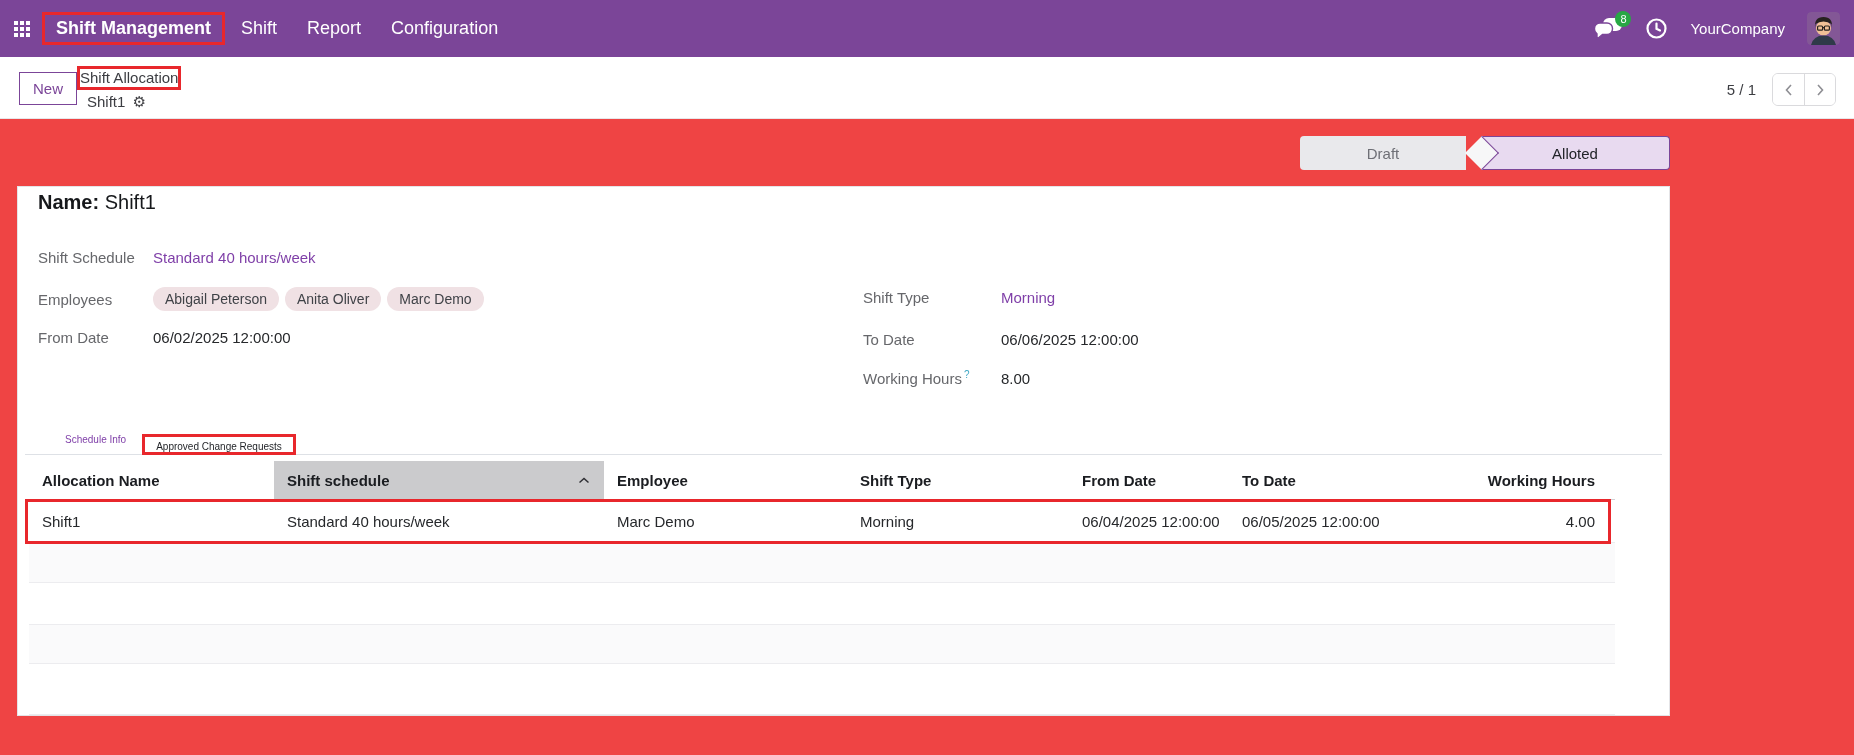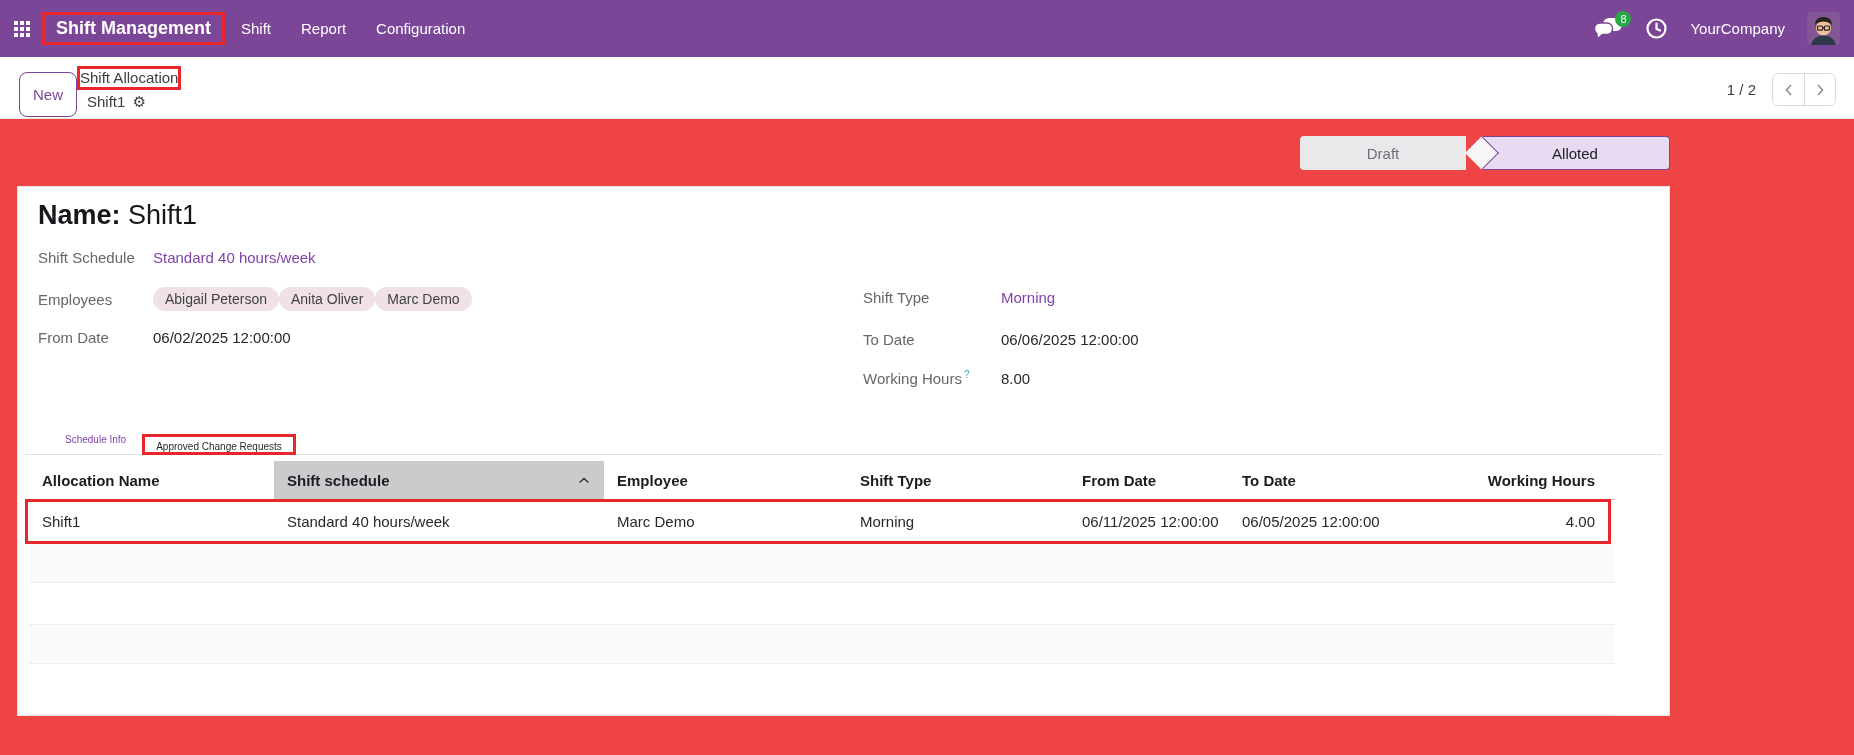--- a/index.html
+++ b/index.html
@@ -7,34 +7,34 @@
     font-family:"Liberation Sans", sans-serif; background:#F7F7F8; }
 
   
   .topbar { height:57px; background:#7B4598; display:flex; align-items:center;
     padding:0 14px 0 14px; color:#fff; position:relative; }
   .apps-icon { display:grid; grid-template-columns:repeat(3,4px); grid-gap:2px; cursor:pointer; }
   .apps-icon span { width:4px; height:4px; background:#fff; }
   .brand-box { margin-left:12px; border:3px solid #E8272C; padding:3px 11px; }
   .brand { font-size:18px; font-weight:bold; color:#fff; white-space:nowrap; }
   .top-menu { display:flex; align-items:center; margin-left:16px; gap:30px; }
-  .top-menu .menu-item { font-size:15px; color:#fff; cursor:pointer; }
+  .top-menu .menu-item { font-size:18px; color:#fff; cursor:pointer; }
   .topbar-right { margin-left:auto; display:flex; align-items:center; gap:22px; }
   .msg-wrap { position:relative; width:30px; height:26px; }
   .badge { position:absolute; top:-5px; right:-8px; background:#28A745; color:#fff;
     font-size:11px; line-height:16px; min-width:16px; text-align:center;
     border-radius:9px; padding:0 2px; }
   .company-name { font-size:15px; color:#fff; }
   .avatar { width:33px; height:33px; border-radius:4px; overflow:hidden; display:block; }
 
   
   .control-panel { height:62px; background:#fff; border-bottom:1px solid #E7E7EA;
     display:flex; align-items:flex-start; padding:9px 18px 0 19px; }
-  .new-btn { margin-top:6px; height:45px; padding:0 13px; background:#fff;
-    border:1px solid #7B4598; border-radius:8px; color:#7B4598; font-size:15px;
+  .new-btn { margin-top:6px; height:33px; padding:0 13px; background:#fff;
+    border:1px solid #7B4598; border-radius:0; color:#7B4598; font-size:15px;
     font-family:inherit; cursor:pointer; }
   .bc-col { margin-left:0px; display:flex; flex-direction:column; }
   .bc-box { border:3px solid #E8272C; padding:0px 0; align-self:flex-start; }
   .bc-link { font-size:15px; color:#3C3D42; cursor:pointer; white-space:nowrap; }
   .bc-record { margin:3px 0 0 10px; display:flex; align-items:center; gap:7px; }
   .bc-record-name { font-size:15px; color:#3C3D42; }
   .gear { font-size:15px; color:#434347; cursor:pointer; line-height:1; }
   .pager { margin-left:auto; display:flex; align-items:center; gap:16px; margin-top:7px; }
   .pager-count { font-size:15px; color:#3C3D42; }
   .pager-group { display:flex; border:1px solid #DADADD; border-radius:6px; overflow:hidden; }
@@ -55,29 +55,29 @@
     background:#F7F7F8; border-top:1px solid #7B4598; border-right:1px solid #7B4598;
     transform:rotate(45deg); z-index:2; }
   .step-alloted { width:189px; background:#E8DAF0; border:1px solid #7B4598;
     border-left:none; border-radius:0 4px 4px 0; display:flex; align-items:center;
     justify-content:center; position:relative; cursor:pointer; }
   .step-alloted .lbl { position:relative; z-index:3; font-size:15px; color:#212328; }
 
   
   .sheet { position:absolute; left:17px; top:67px; width:1653px; height:530px;
     background:#fff; border:1px solid #E4E4E7; }
-  .name-line { position:absolute; left:20px; top:13px; font-size:27px; color:#16181B; }
+  .name-line { position:absolute; left:20px; top:4px; font-size:20px; color:#16181B; }
   .name-line .nl-label { font-weight:bold; }
   .frow { position:absolute; display:flex; align-items:center; }
   .flabel { font-size:15px; color:#66676B; }
   .frow.left .flabel { width:115px; }
   .frow.right .flabel { width:138px; }
   .fvalue { font-size:15px; color:#26282B; }
   .fvalue.link { color:#7F3FA8; cursor:pointer; }
-  .tags { display:flex; }
+  .tags { display:flex; gap:6px; }
   .tag { background:#F0E1E4; color:#3F4247; border-radius:20px; padding:4px 12px;
     font-size:14px; white-space:nowrap; cursor:pointer; }
   .help-sup { color:#3FA7C4; font-size:10px; vertical-align:super; margin-left:2px; }
 
   
   .tabbar { position:absolute; left:7px; right:7px; top:234px; height:34px;
     display:flex; align-items:flex-end; padding-left:24px;
     border-bottom:1px solid #DEE1E6; }
   .tab { font-size:10px; cursor:pointer; }
   .tab.inactive { color:#7F3FA8; padding:6px 16px 9px 16px; }
@@ -159,21 +159,21 @@
   <div class="bc-col">
     <div class="bc-box">
       <span class="bc-link">Shift Allocation</span>
     </div>
     <div class="bc-record">
       <span class="bc-record-name">Shift1</span>
       <span class="gear">⚙</span>
     </div>
   </div>
   <div class="pager">
-    <span class="pager-count">1 / 2</span>
+    <span class="pager-count">5 / 1</span>
     <div class="pager-group">
       <button class="pager-btn">
         <svg width="12" height="14" viewBox="0 0 12 14">
           <polyline points="8,2 3.5,7 8,12" stroke="#8E8E93" stroke-width="1.6" fill="none"></polyline>
         </svg>
       </button>
       <button class="pager-btn">
         <svg width="12" height="14" viewBox="0 0 12 14">
           <polyline points="4,2 8.5,7 4,12" stroke="#8E8E93" stroke-width="1.6" fill="none"></polyline>
         </svg>
@@ -249,21 +249,21 @@
         <div class="cell">Shift Type</div>
         <div class="cell">From Date</div>
         <div class="cell">To Date</div>
         <div class="cell num">Working Hours</div>
       </div>
       <div class="lrow body">
         <div class="cell">Shift1</div>
         <div class="cell">Standard 40 hours/week</div>
         <div class="cell">Marc Demo</div>
         <div class="cell">Morning</div>
-        <div class="cell">06/11/2025 12:00:00</div>
+        <div class="cell">06/04/2025 12:00:00</div>
         <div class="cell">06/05/2025 12:00:00</div>
         <div class="cell num">4.00</div>
       </div>
       <div class="stripe gray" style="height:40px;"></div>
       <div class="stripe white" style="height:42px;"></div>
       <div class="stripe gray" style="height:39px;"></div>
       <div class="stripe white" style="height:51px;"></div>
     </div>
 
     <div class="annot-row"></div>

